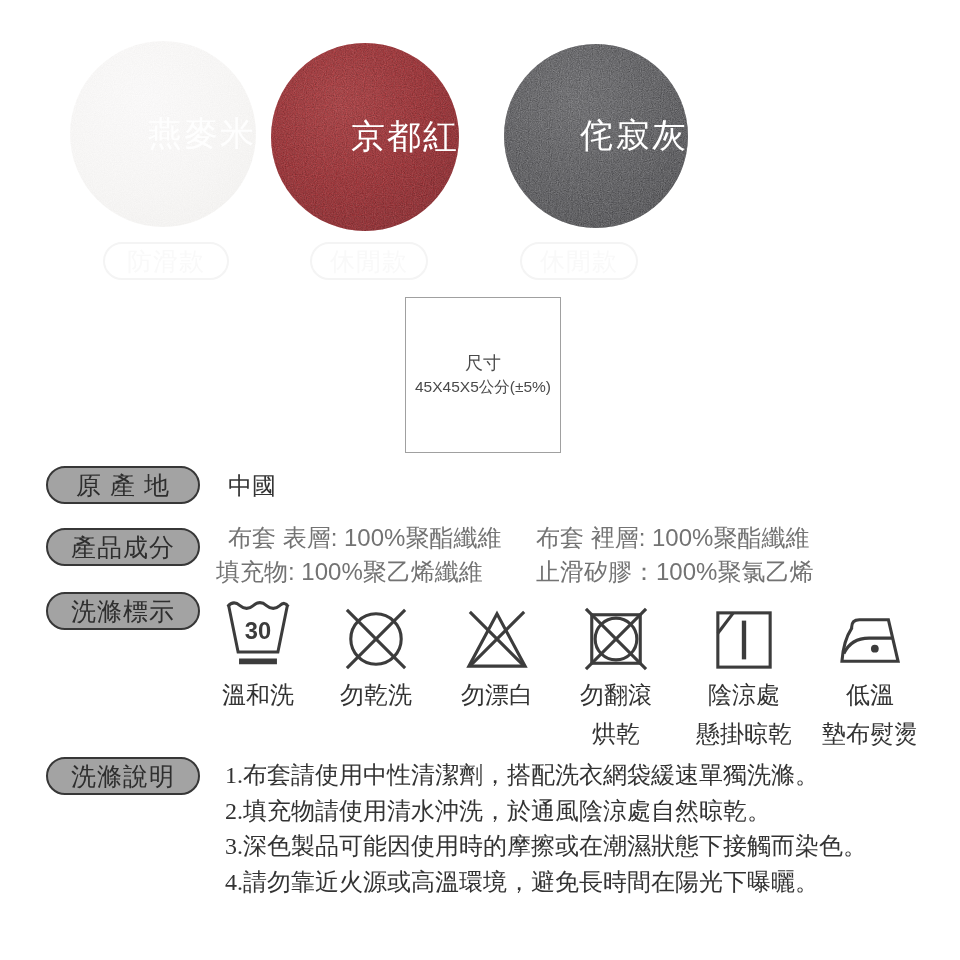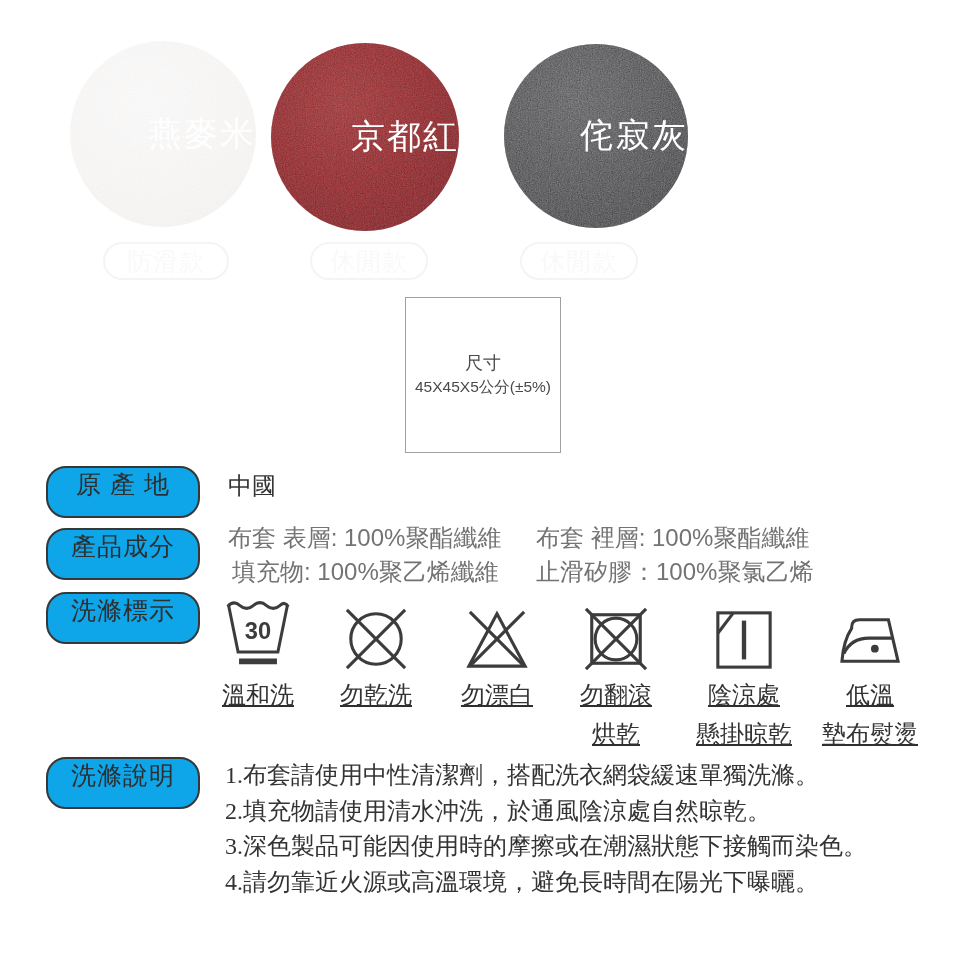--- a/index.html
+++ b/index.html
@@ -25,36 +25,36 @@
   .style-tag.t0{left:103px;width:126px;}
   .style-tag.t1{left:310px;width:118px;}
   .style-tag.t2{left:520px;width:118px;}
   
   .size-box{position:absolute;left:405px;top:297px;width:156px;height:156px;box-sizing:border-box;
     border:1px solid #a0a0a0;display:flex;flex-direction:column;align-items:center;justify-content:center;
     color:#4a4a4a;background:#fff;}
   .size-box .size-title{font-size:18px;line-height:23px;}
   .size-box .size-value{font-size:15.5px;line-height:23px;}
   
-  .pill{position:absolute;left:46px;width:154px;height:52px;box-sizing:border-box;
-    border:2px solid #373737;border-radius:20px;display:flex;align-items:flex-start;justify-content:center;
-    font-size:25px;color:#2e2e2e;letter-spacing:1px;background:#0ea5e9;}
+  .pill{position:absolute;left:46px;width:154px;height:38px;box-sizing:border-box;
+    border:2px solid #373737;border-radius:20px;display:flex;align-items:flex-end;justify-content:center;
+    font-size:25px;color:#2e2e2e;letter-spacing:1px;background:#a3a3a3;}
   .pill-origin{top:466px;}
   .pill-comp{top:528px;}
   .pill-care{top:592px;}
   .pill-wash{top:757px;}
   
   .origin-value{position:absolute;left:228px;top:470px;font-size:24px;color:#333;}
   .comp-cell{position:absolute;font-size:24px;color:#737373;white-space:nowrap;}
   .comp-c00{left:228px;top:522px;}
   .comp-c01{left:536px;top:522px;}
-  .comp-c10{left:232px;top:556px;}
+  .comp-c10{left:216px;top:556px;}
   .comp-c11{left:536px;top:556px;}
   
-  .care-cell{position:absolute;top:593px;width:140px;display:flex;flex-direction:column;align-items:center;text-decoration:underline;}
+  .care-cell{position:absolute;top:593px;width:140px;display:flex;flex-direction:column;align-items:center;}
   .care-cell .icon-box{height:78px;display:flex;align-items:flex-end;justify-content:center;}
   .care-cell .care-label{margin-top:8px;font-size:24px;line-height:31px;color:#333;text-align:center;white-space:nowrap;}
   .cc0{left:188px;} .cc1{left:306px;} .cc2{left:427px;} .cc3{left:546px;} .cc4{left:674px;} .cc5{left:800px;}
   .care-svg{display:block;}
   
   .wash-lines{position:absolute;left:225px;top:758px;font-size:24px;line-height:35.5px;color:#333;}
   .wash-lines .wash-line{white-space:nowrap;font-family:Liberation Serif, serif;}
 </style>
 </head>
 <body>

